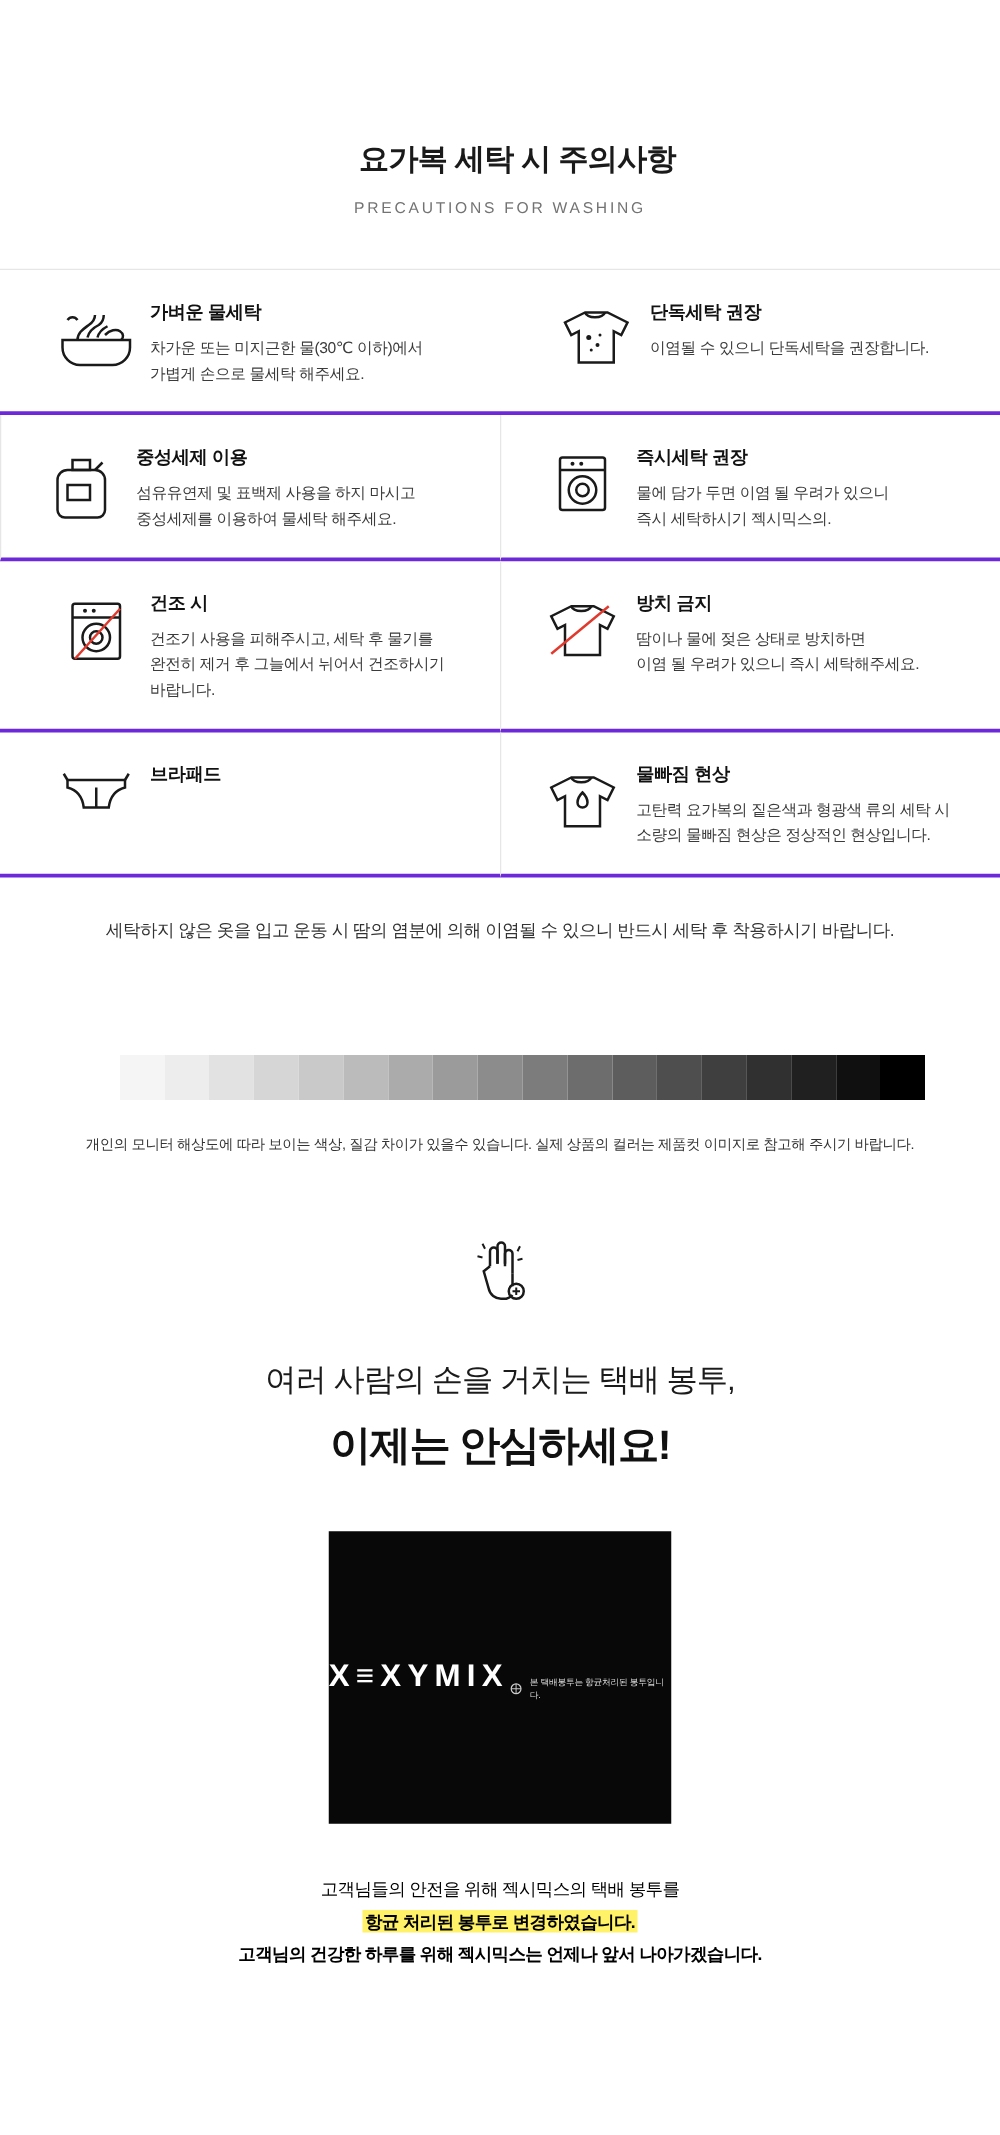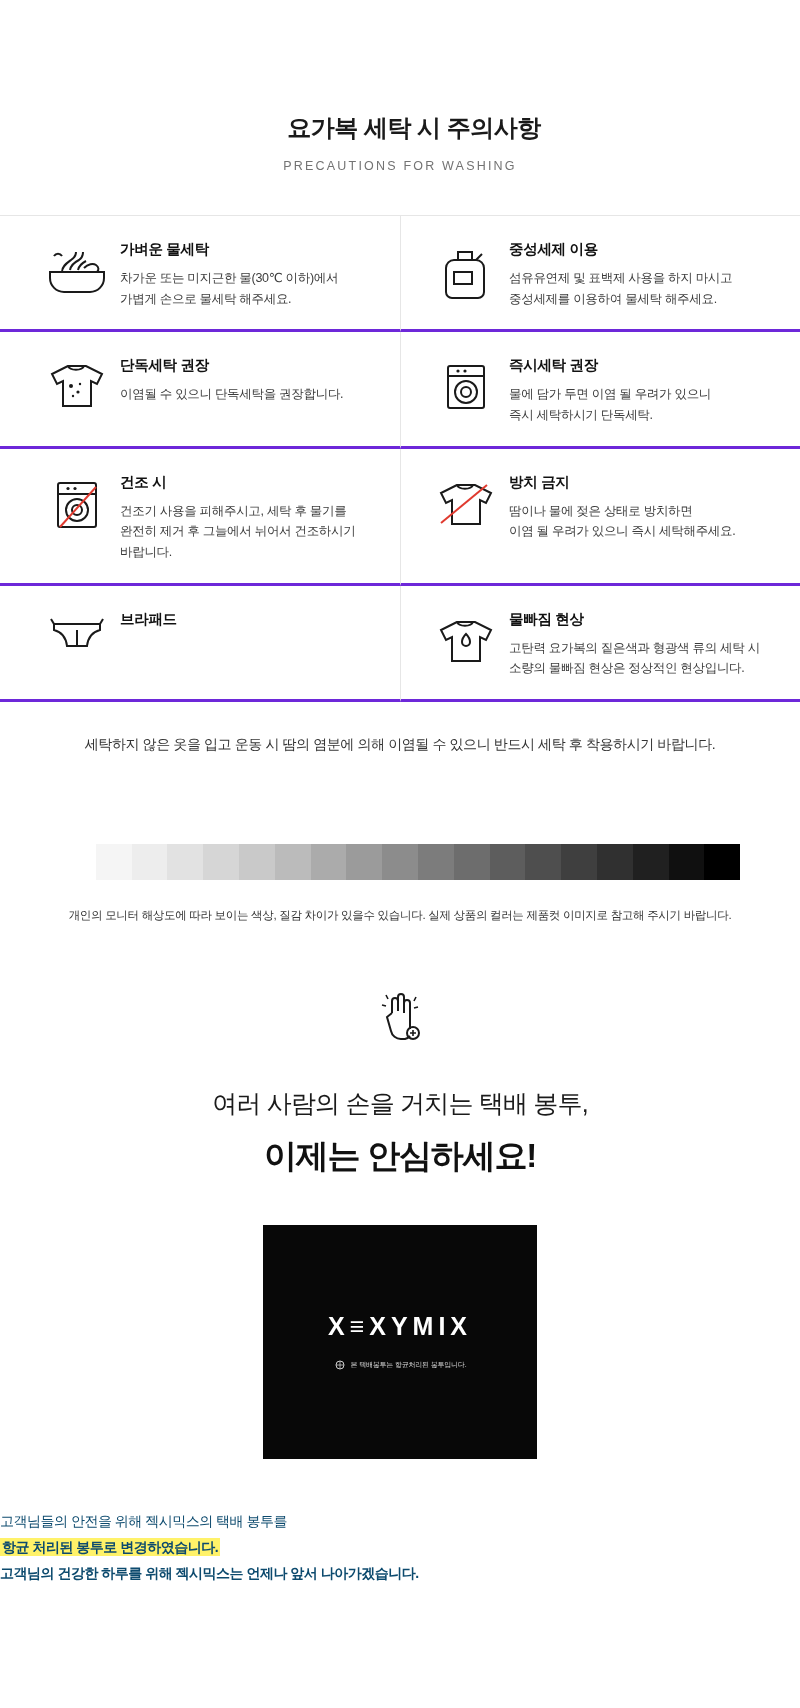--- a/index.html
+++ b/index.html
@@ -139,21 +139,21 @@
   .black-box-wrap {
     margin-top: 46px;
     display: flex;
     justify-content: center;
   }
   .black-box {
     width: 274px;
     height: 234px;
     background: #080808;
     display: flex;
-    flex-direction: column;
+    flex-direction: row;
     align-items: center;
     justify-content: center;
   }
   .brand-logo {
     color: #ffffff;
     font-size: 25px;
     letter-spacing: 5px;
     font-weight: bold;
   }
   .brand-sub {
@@ -161,24 +161,24 @@
     display: flex;
     align-items: center;
     gap: 5px;
     color: #dddddd;
     font-size: 7px;
     letter-spacing: -0.2px;
   }
 
   
   .footer-text {
-    margin-top: 50px;
-    text-align: left;
+    margin-top: 40px;
+    text-align: center;
     font-size: 14px;
-    color: #0c4a6e;
+    color: #000000;
     line-height: 1.85;
     letter-spacing: -0.5px;
   }
   .footer-text .hl {
     font-weight: bold;
     background: #fff269;
     padding: 1px 2px;
   }
   .footer-text .b { font-weight: bold; }
 
@@ -207,68 +207,68 @@
           <path d="M10 14 c2 -3 6 -3 8 0" fill="none" stroke="#1a1a1a" stroke-width="2"></path>
         </svg>
       </div>
       <div class="care-text">
         <div class="care-title">가벼운 물세탁</div>
         <div class="care-desc">차가운 또는 미지근한 물(30℃ 이하)에서
 가볍게 손으로 물세탁 해주세요.</div>
       </div>
     </div>
 
-    <div class="care-cell right">
-      <div class="care-icon">
-        <svg width="56" height="60" viewBox="0 0 56 60">
-          <path d="M20 10 h14 v8 h-14 z" fill="none" stroke="#1a1a1a" stroke-width="2"></path>
-          <path d="M16 18 h22 a8 8 0 0 1 8 8 v24 a6 6 0 0 1 -6 6 h-26 a6 6 0 0 1 -6 -6 v-24 a8 8 0 0 1 8 -8 z" fill="none" stroke="#1a1a1a" stroke-width="2"></path>
-          <rect x="16" y="30" width="18" height="12" fill="none" stroke="#1a1a1a" stroke-width="2"></rect>
-          <path d="M38 18 l6 -6" fill="none" stroke="#1a1a1a" stroke-width="2"></path>
-        </svg>
-      </div>
-      <div class="care-text">
-        <div class="care-title">중성세제 이용</div>
-        <div class="care-desc">섬유유연제 및 표백제 사용을 하지 마시고
-중성세제를 이용하여 물세탁 해주세요.</div>
-      </div>
-    </div>
-
     <div class="care-cell left">
       <div class="care-icon">
         <svg width="62" height="56" viewBox="0 0 62 56">
           <path d="M22 8 l-16 8 l5 10 l6 -3 v25 h28 v-25 l6 3 l5 -10 l-16 -8 z" fill="none" stroke="#1a1a1a" stroke-width="2"></path>
           <path d="M22 8 c2 5 14 5 16 0" fill="none" stroke="#1a1a1a" stroke-width="2"></path>
           <circle cx="25" cy="28" r="2" fill="#1a1a1a"></circle>
           <circle cx="32" cy="34" r="1.6" fill="#1a1a1a"></circle>
           <circle cx="27" cy="38" r="1.2" fill="#1a1a1a"></circle>
           <circle cx="34" cy="26" r="1.2" fill="#1a1a1a"></circle>
         </svg>
       </div>
       <div class="care-text">
         <div class="care-title">단독세탁 권장</div>
         <div class="care-desc">이염될 수 있으니 단독세탁을 권장합니다.</div>
       </div>
     </div>
 
     <div class="care-cell right">
       <div class="care-icon">
+        <svg width="56" height="60" viewBox="0 0 56 60">
+          <path d="M20 10 h14 v8 h-14 z" fill="none" stroke="#1a1a1a" stroke-width="2"></path>
+          <path d="M16 18 h22 a8 8 0 0 1 8 8 v24 a6 6 0 0 1 -6 6 h-26 a6 6 0 0 1 -6 -6 v-24 a8 8 0 0 1 8 -8 z" fill="none" stroke="#1a1a1a" stroke-width="2"></path>
+          <rect x="16" y="30" width="18" height="12" fill="none" stroke="#1a1a1a" stroke-width="2"></rect>
+          <path d="M38 18 l6 -6" fill="none" stroke="#1a1a1a" stroke-width="2"></path>
+        </svg>
+      </div>
+      <div class="care-text">
+        <div class="care-title">중성세제 이용</div>
+        <div class="care-desc">섬유유연제 및 표백제 사용을 하지 마시고
+중성세제를 이용하여 물세탁 해주세요.</div>
+      </div>
+    </div>
+
+    <div class="care-cell right">
+      <div class="care-icon">
         <svg width="56" height="58" viewBox="0 0 56 58">
           <rect x="10" y="8" width="36" height="42" rx="2" fill="none" stroke="#1a1a1a" stroke-width="2"></rect>
           <line x1="10" y1="18" x2="46" y2="18" stroke="#1a1a1a" stroke-width="2"></line>
           <circle cx="20" cy="13" r="1.6" fill="#1a1a1a"></circle>
           <circle cx="27" cy="13" r="1.6" fill="#1a1a1a"></circle>
           <circle cx="28" cy="34" r="11" fill="none" stroke="#1a1a1a" stroke-width="2"></circle>
           <circle cx="28" cy="34" r="5" fill="none" stroke="#1a1a1a" stroke-width="2"></circle>
         </svg>
       </div>
       <div class="care-text">
         <div class="care-title">즉시세탁 권장</div>
         <div class="care-desc">물에 담가 두면 이염 될 우려가 있으니
-즉시 세탁하시기 단독세탁.</div>
+즉시 세탁하시기 젝시믹스의.</div>
       </div>
     </div>
 
     <div class="care-cell left">
       <div class="care-icon">
         <svg width="58" height="60" viewBox="0 0 58 60">
           <rect x="10" y="8" width="38" height="44" rx="2" fill="none" stroke="#1a1a1a" stroke-width="2"></rect>
           <line x1="10" y1="19" x2="48" y2="19" stroke="#1a1a1a" stroke-width="2"></line>
           <circle cx="20" cy="13.5" r="1.6" fill="#1a1a1a"></circle>
           <circle cx="27" cy="13.5" r="1.6" fill="#1a1a1a"></circle>

